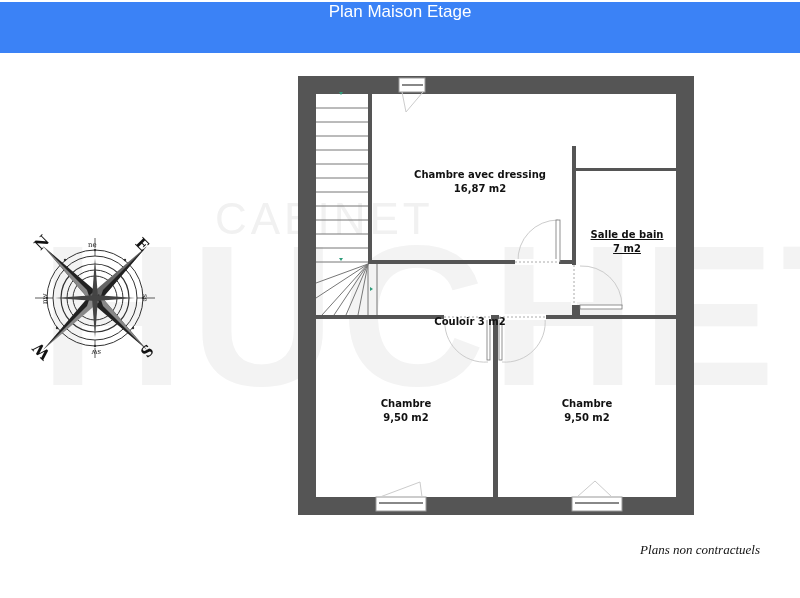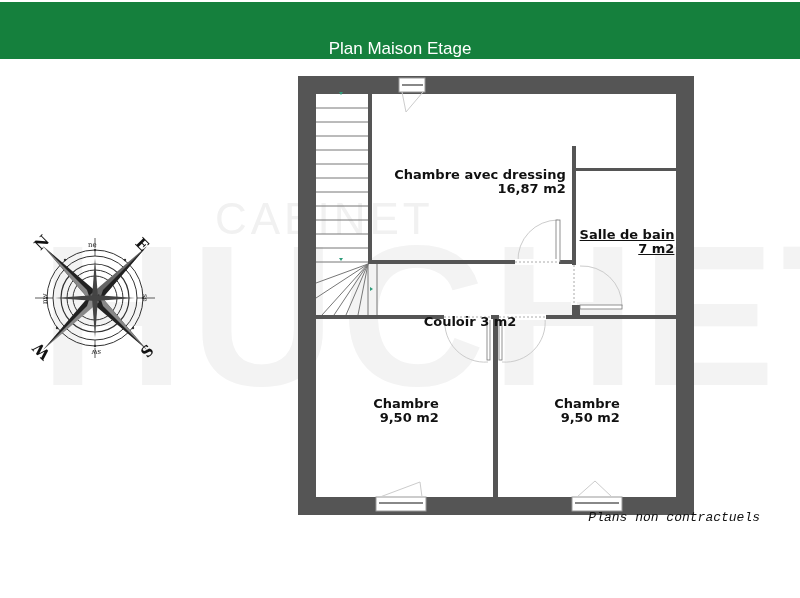--- a/index.html
+++ b/index.html
@@ -1,22 +1,22 @@
 <!DOCTYPE html>
 <html><head>
 <meta charset="utf-8">
 <style>
   html, body { margin:0; padding:0; }
   body { width:800px; height:598px; background:#ffffff; position:relative; overflow:hidden; font-family:"Liberation Sans", sans-serif; }
-  .header { position:absolute; left:0; top:2px; width:800px; height:57px; background:#15803d; display:flex; align-items:flex-end; justify-content:center; }
+  .header { position:absolute; left:0; top:2px; width:800px; height:51px; background:#3b82f6; display:flex; align-items:flex-start; justify-content:center; }
   .header-title { color:#fff; font-family:"Liberation Sans", sans-serif; font-size:17px; }
   .watermark { position:absolute; left:0; top:0; width:800px; height:598px; pointer-events:none; }
   .plan { position:absolute; left:0; top:0; width:800px; height:598px; }
-  .room-label { position:absolute; text-align:right; font-family:"DejaVu Sans", sans-serif; font-weight:bold; font-size:13px; color:#111; line-height:14px; transform:translateX(-50%); white-space:nowrap; }
-  .footer-note { position:absolute; right:40px; top:510px; font-family:Liberation Mono, monospace; font-style:italic; font-size:13px; color:#111; }
+  .room-label { position:absolute; text-align:center; font-family:"DejaVu Sans", sans-serif; font-weight:bold; font-size:10px; color:#111; line-height:14px; transform:translateX(-50%); white-space:nowrap; }
+  .footer-note { position:absolute; right:40px; top:542px; font-family:Liberation Serif, serif; font-style:italic; font-size:13px; color:#111; }
   .compass { position:absolute; left:25px; top:228px; width:140px; height:140px; }
 </style>
 </head>
 <body>
 
 <div class="header">
   <span class="header-title">Plan Maison Etage</span>
 </div>
 
 <svg class="watermark" viewBox="0 0 800 598">

